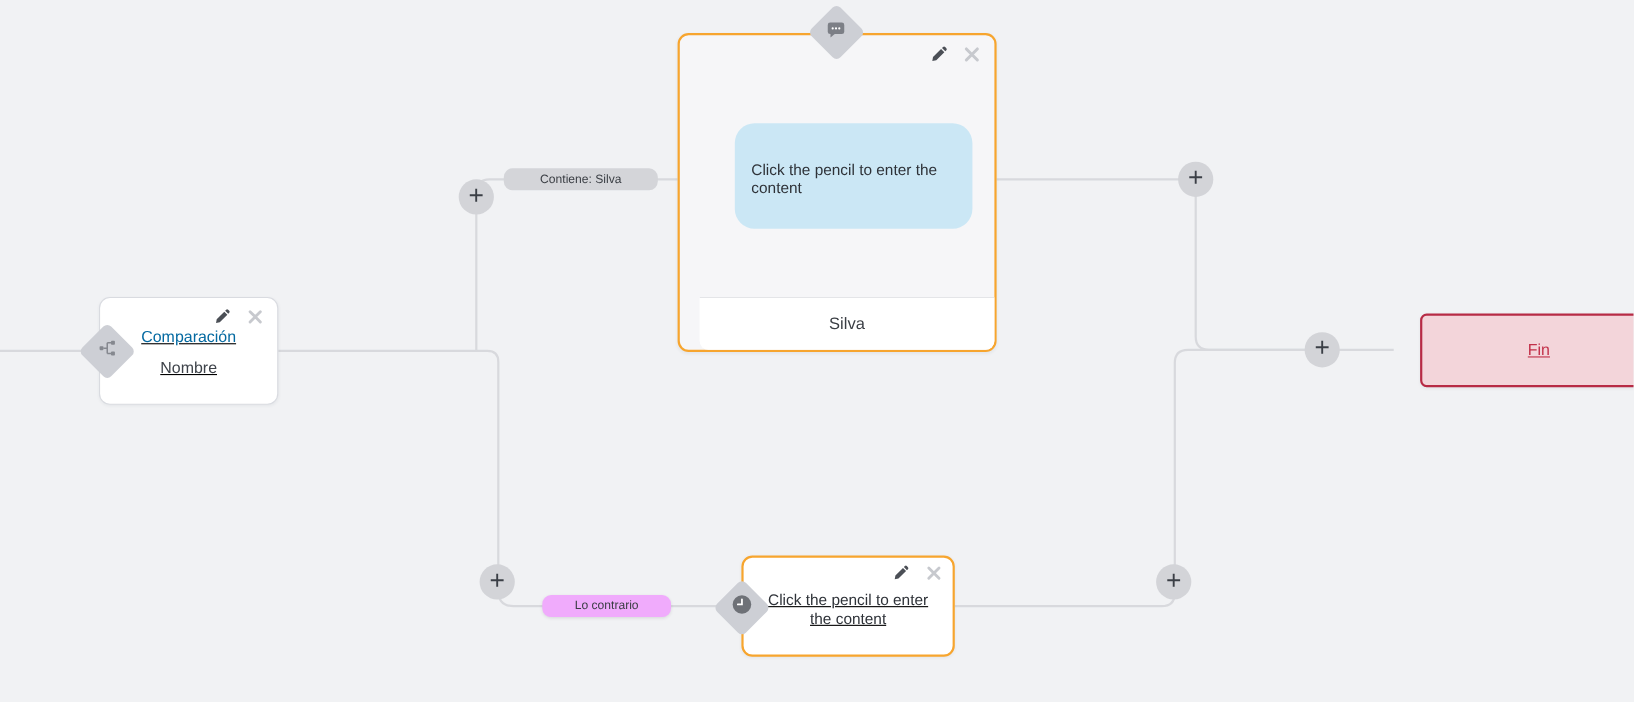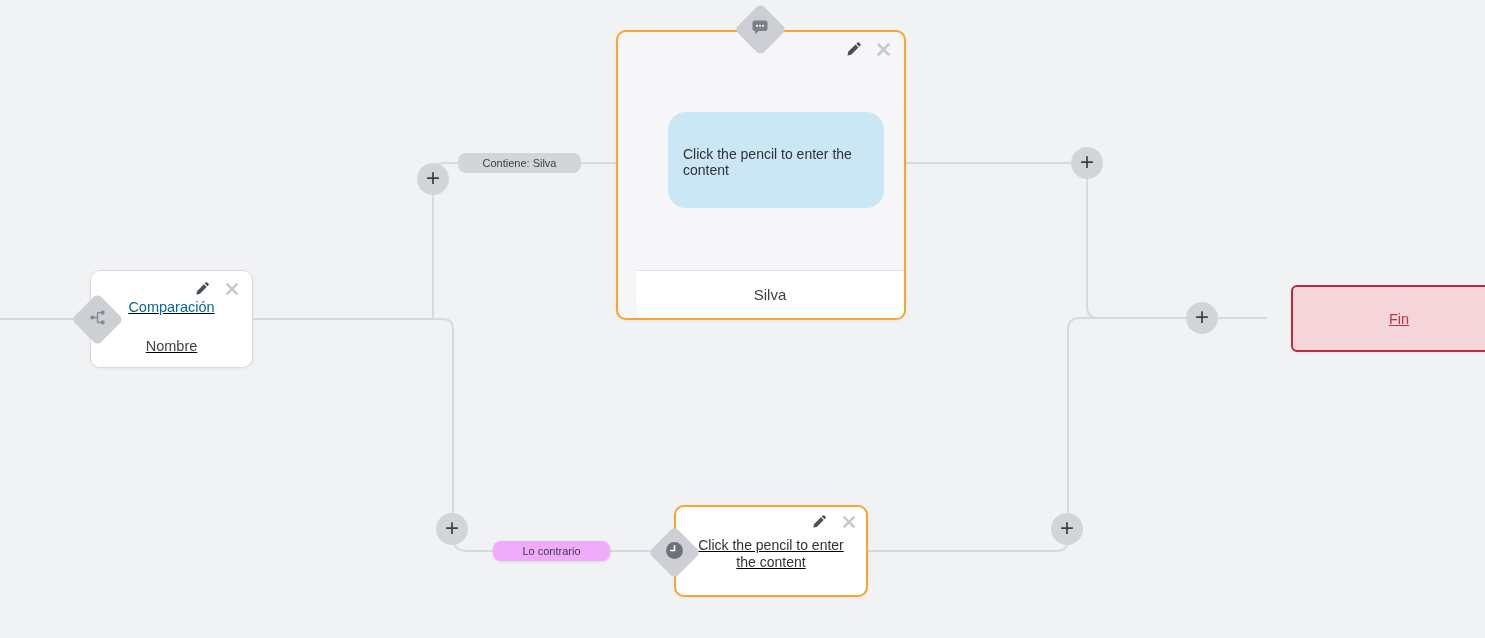--- a/index.html
+++ b/index.html
@@ -17,21 +17,21 @@
   
   .card { position:absolute; background:#fff; border-radius:10px; z-index:2;
           box-shadow:0 1px 3px rgba(40,45,60,0.06);text-decoration:underline; }
   .card-actions { position:absolute; display:flex; gap:13px; align-items:center; z-index:5; }
   .icon-btn { width:17px; height:17px; display:flex; align-items:center; justify-content:center; cursor:pointer; }
 
   
   .comparison { left:90px; top:270px; width:163px; height:98px; border:1px solid #d9dbe0; }
   .comparison .card-actions { top:11px; right:12px; }
   .comparison-title { margin-top:28px; text-align:center; font-size:14.5px; color:#0369a1; line-height:16px; }
-  .comparison-subtitle { margin-top:23px; text-align:center; font-size:14.5px; color:#3e434a; line-height:16px; }
+  .comparison-subtitle { margin-top:12px; text-align:center; font-size:14.5px; color:#3e434a; line-height:16px; }
 
   
   .message { left:616px; top:30px; width:290px; height:290px; background:#f6f6f8; border:2px solid #f7a52e; }
   .message .card-actions { top:11px; right:12px; }
   .bubble { position:absolute; left:50px; top:80px; width:216px; height:96px; background:#cbe7f5;
             border-radius:18px; display:flex; align-items:center; }
   .bubble-text { padding:4px 15px 0 15px; font-size:14px; line-height:16px; color:#2e3238; }
   .message-footer { position:absolute; left:0; right:0; bottom:0; height:48px; background:#ffffff;
             border-top:1px solid #e4e5e8; border-radius:0 0 8px 8px;
             display:flex; align-items:center; justify-content:center; font-size:15px; color:#3a3e44;margin-left:18px; }
@@ -63,21 +63,21 @@
              font-size:24px; line-height:1; cursor:pointer; z-index:3; padding-bottom:2px; }
   .add-branch-top { left:417px; top:163px; }
   .add-branch-bottom { left:436px; top:513px; }
   .add-after-message { left:1071px; top:147px; }
   .add-after-delay { left:1051px; top:513px; }
   .add-before-end { left:1186px; top:302px; }
 
   
   .edge-pill { position:absolute; height:20px; border-radius:8px; font-size:11px; color:#3a3e44;
                display:flex; align-items:center; justify-content:center; z-index:3; padding:0 8px; }
-  .pill-match { left:458px; top:153px; width:123px; background:#d4d5d9; }
+  .pill-match { left:458px; top:153px; width:140px; background:#d4d5d9; }
   .pill-else { left:493px; top:541px; width:117px; background:#f0abfc;
                box-shadow:0 1px 3px rgba(40,45,60,0.12); }
 </style>
 </head>
 <body>
 
 <div class="canvas">
 
   <svg class="connectors" width="1485" height="638">
     <path d="M0 319 H84" stroke="#d8d9dd" stroke-width="2" fill="none"></path>

